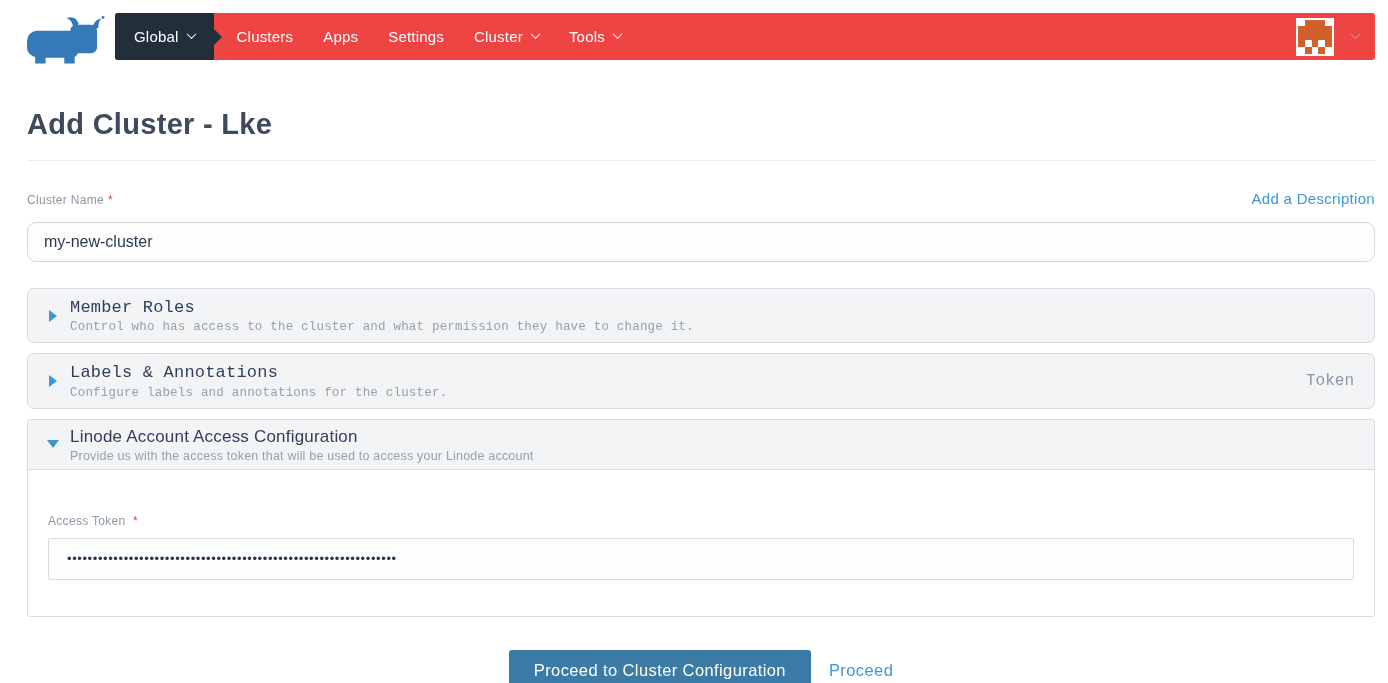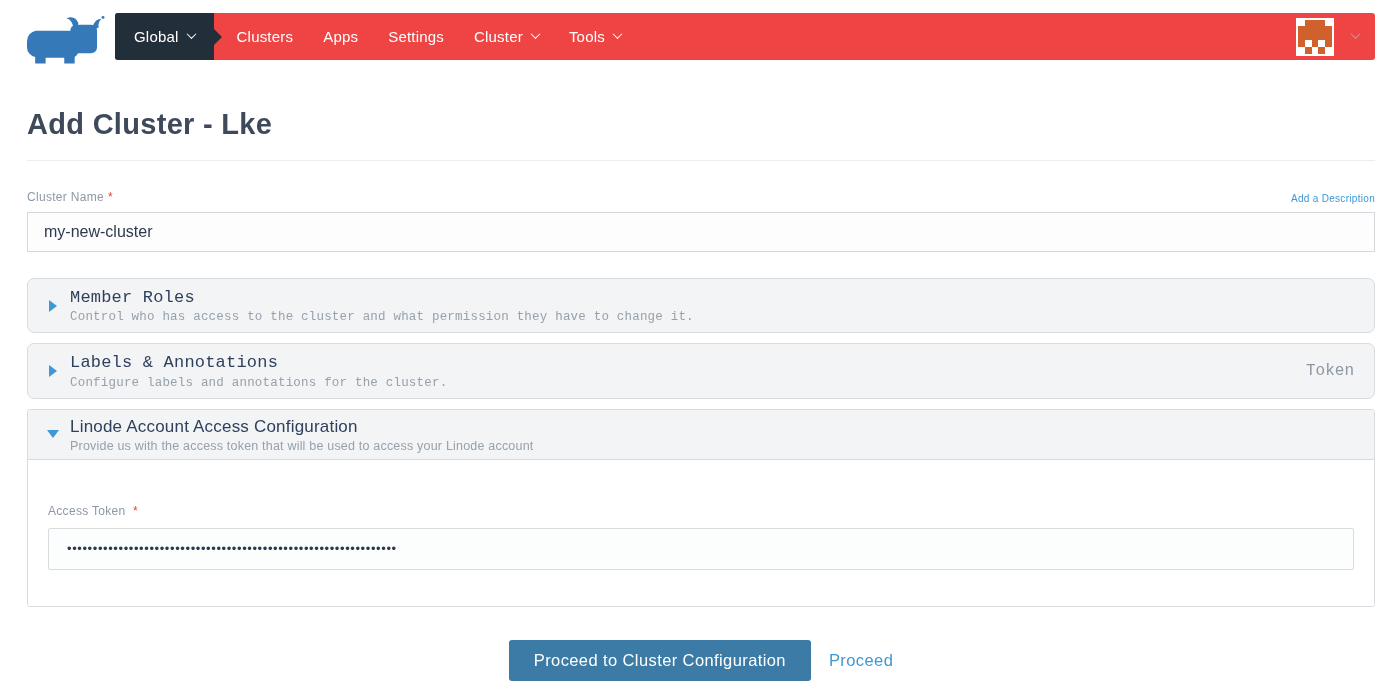--- a/index.html
+++ b/index.html
@@ -43,25 +43,25 @@
   .identicon .cell-off { background:#ffffff; }
 
   
   .main { padding:0 13px 0 27px; }
   .page-title { margin:28px 0 0 0; font-size:29px; font-weight:700; color:#3e4a5b; letter-spacing:0.3px; }
   .title-rule { border:none; border-top:1px solid #ecedef; margin:19px 0 0 0; }
 
   .field-row { display:flex; justify-content:space-between; align-items:flex-end; margin-top:29px; }
   .field-label { font-size:12px; color:#8c98a5; letter-spacing:0.3px; }
   .req-star { color:#dc4835; margin-left:4px; }
-  .desc-link { font-size:10px; color:#3d98d3; text-decoration:none; letter-spacing:0.3px; cursor:pointer; }
+  .desc-link { font-size:15px; color:#3d98d3; text-decoration:none; letter-spacing:0.3px; cursor:pointer; }
 
   .text-input {
-    display:block; width:100%; height:40px; margin-top:8px; padding:0 16px;
-    border:1px solid #d4d8dc; border-radius:0; background:#fdfdfd;
+    display:block; width:100%; height:40px; margin-top:15px; padding:0 16px;
+    border:1px solid #d4d8dc; border-radius:9px; background:#fdfdfd;
     font-family:"Liberation Sans", sans-serif; font-size:16px; color:#2c3a4d; outline:none;
   }
 
   
   .accordion {
     display:flex; align-items:center; min-height:54px; padding:8px 16px;
     background:#f2f4f5; border:1px solid #d8dce0; border-radius:7px; cursor:pointer;font-family:Liberation Mono, monospace;
   }
   .acc-gap1 { margin-top:26px; }
   .acc-gap  { margin-top:10px; }

